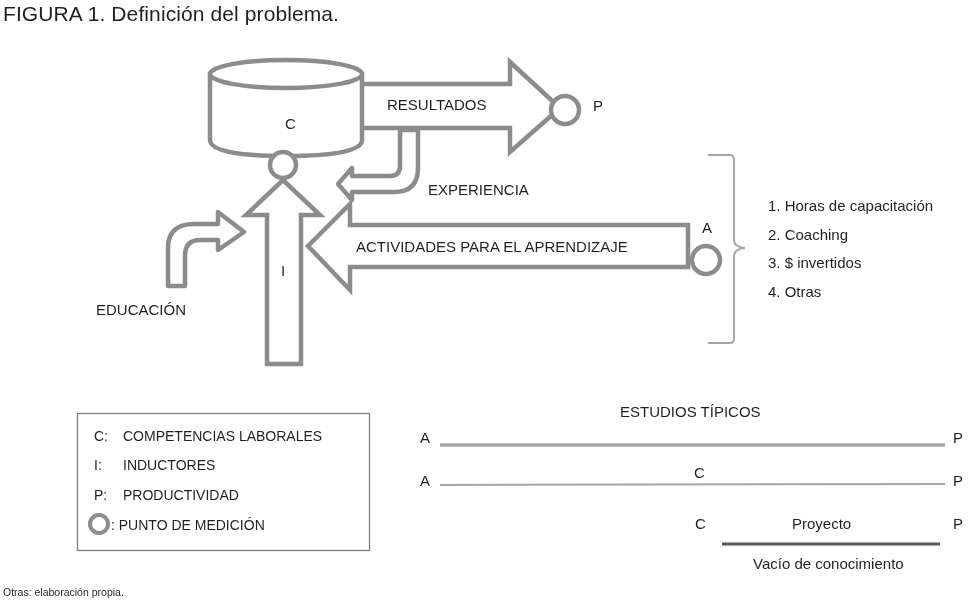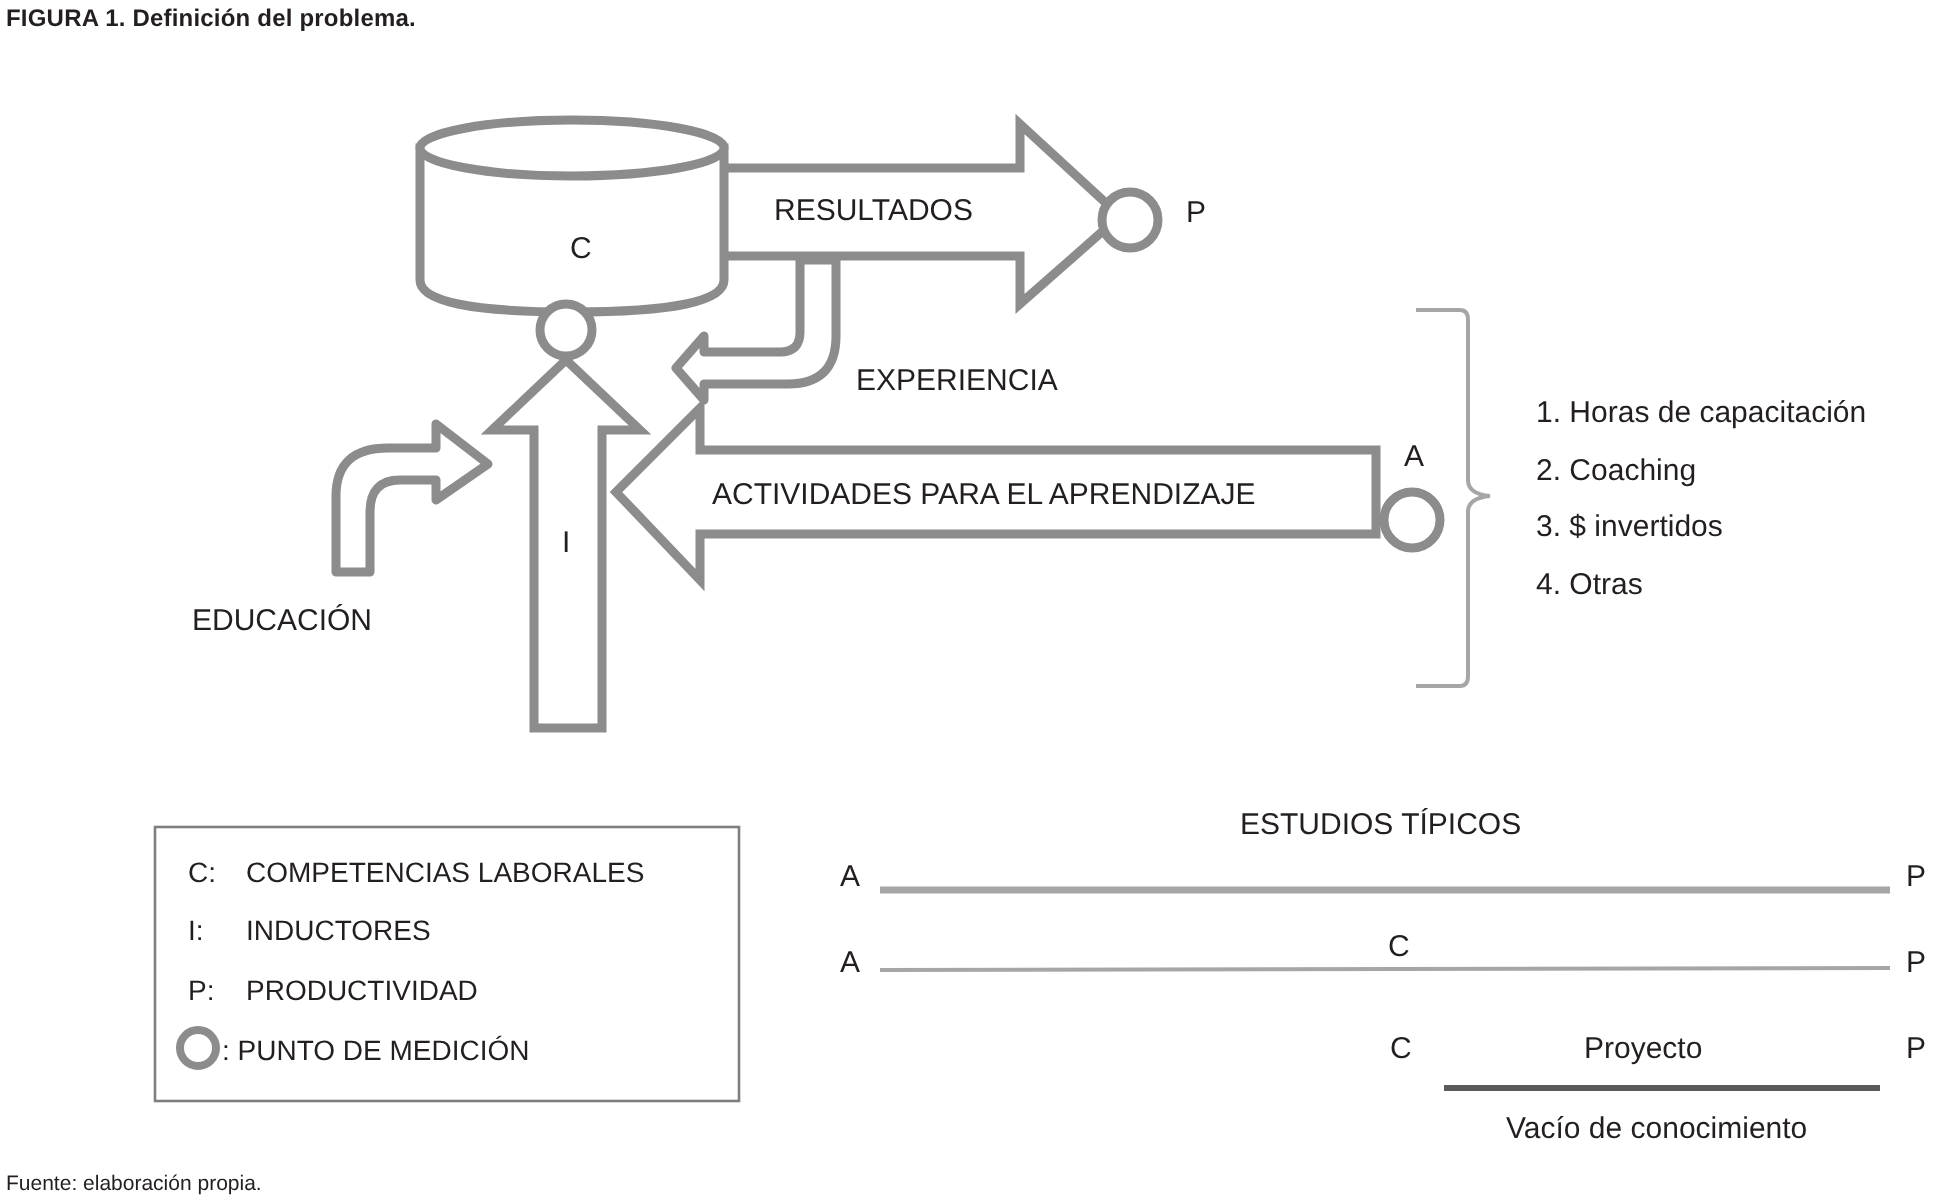--- a/index.html
+++ b/index.html
@@ -1,19 +1,19 @@
 <!DOCTYPE html>
 <html><head>
 <meta charset="utf-8">
 <style>
   html, body { margin: 0; padding: 0; background: #ffffff; }
   body { width: 968px; height: 602px; position: relative; overflow: hidden;
          font-family: "Liberation Sans", "DejaVu Sans", sans-serif; color: #231f20; }
   .abs { position: absolute; white-space: nowrap; }
-  #fig-title { left: 3px; top: 2px; font-size: 12px; font-weight: bold; letter-spacing: 0.1px; }
+  #fig-title { left: 3px; top: 2px; font-size: 21px; font-weight: normal; letter-spacing: 0.1px; }
   #source { left: 3px; top: 586px; font-size: 10.5px; }
   svg#diagram { position: absolute; left: 0; top: 0; }
   .lbl { font-family: "Liberation Sans", "DejaVu Sans", sans-serif; font-size: 15px; fill: #231f20; }
   .lbl-sm { font-family: "Liberation Sans", "DejaVu Sans", sans-serif; font-size: 14px; fill: #231f20; }
   .shape { fill: #ffffff; stroke: #8c8c8c; stroke-width: 4.5; stroke-linejoin: miter; }
   .shape-round { fill: #ffffff; stroke: #8c8c8c; stroke-width: 4.5; stroke-linejoin: round; }
   .thin { fill: none; stroke: #a6a6a6; stroke-width: 2; }
   .legend-box { fill: #ffffff; stroke: #7f7f7f; stroke-width: 1.3; }
 </style>
 </head>
@@ -80,13 +80,13 @@
   <line x1="440" y1="485" x2="945" y2="484" stroke="#a6a6a6" stroke-width="2"></line>
   <text class="lbl" x="953" y="486">P</text>
 
   <text class="lbl" x="695" y="529">C</text>
   <text class="lbl" x="792" y="529">Proyecto</text>
   <text class="lbl" x="953" y="529">P</text>
   <line x1="722" y1="544" x2="940" y2="544" stroke="#5a5a5a" stroke-width="3"></line>
   <text class="lbl" x="753" y="569">Vacío de conocimiento</text>
 </svg>
 
-<div id="source" class="abs">Fuente: elaboración propia.</div>
+<div id="source" class="abs">Otras: elaboración propia.</div>
 
 </body></html>

